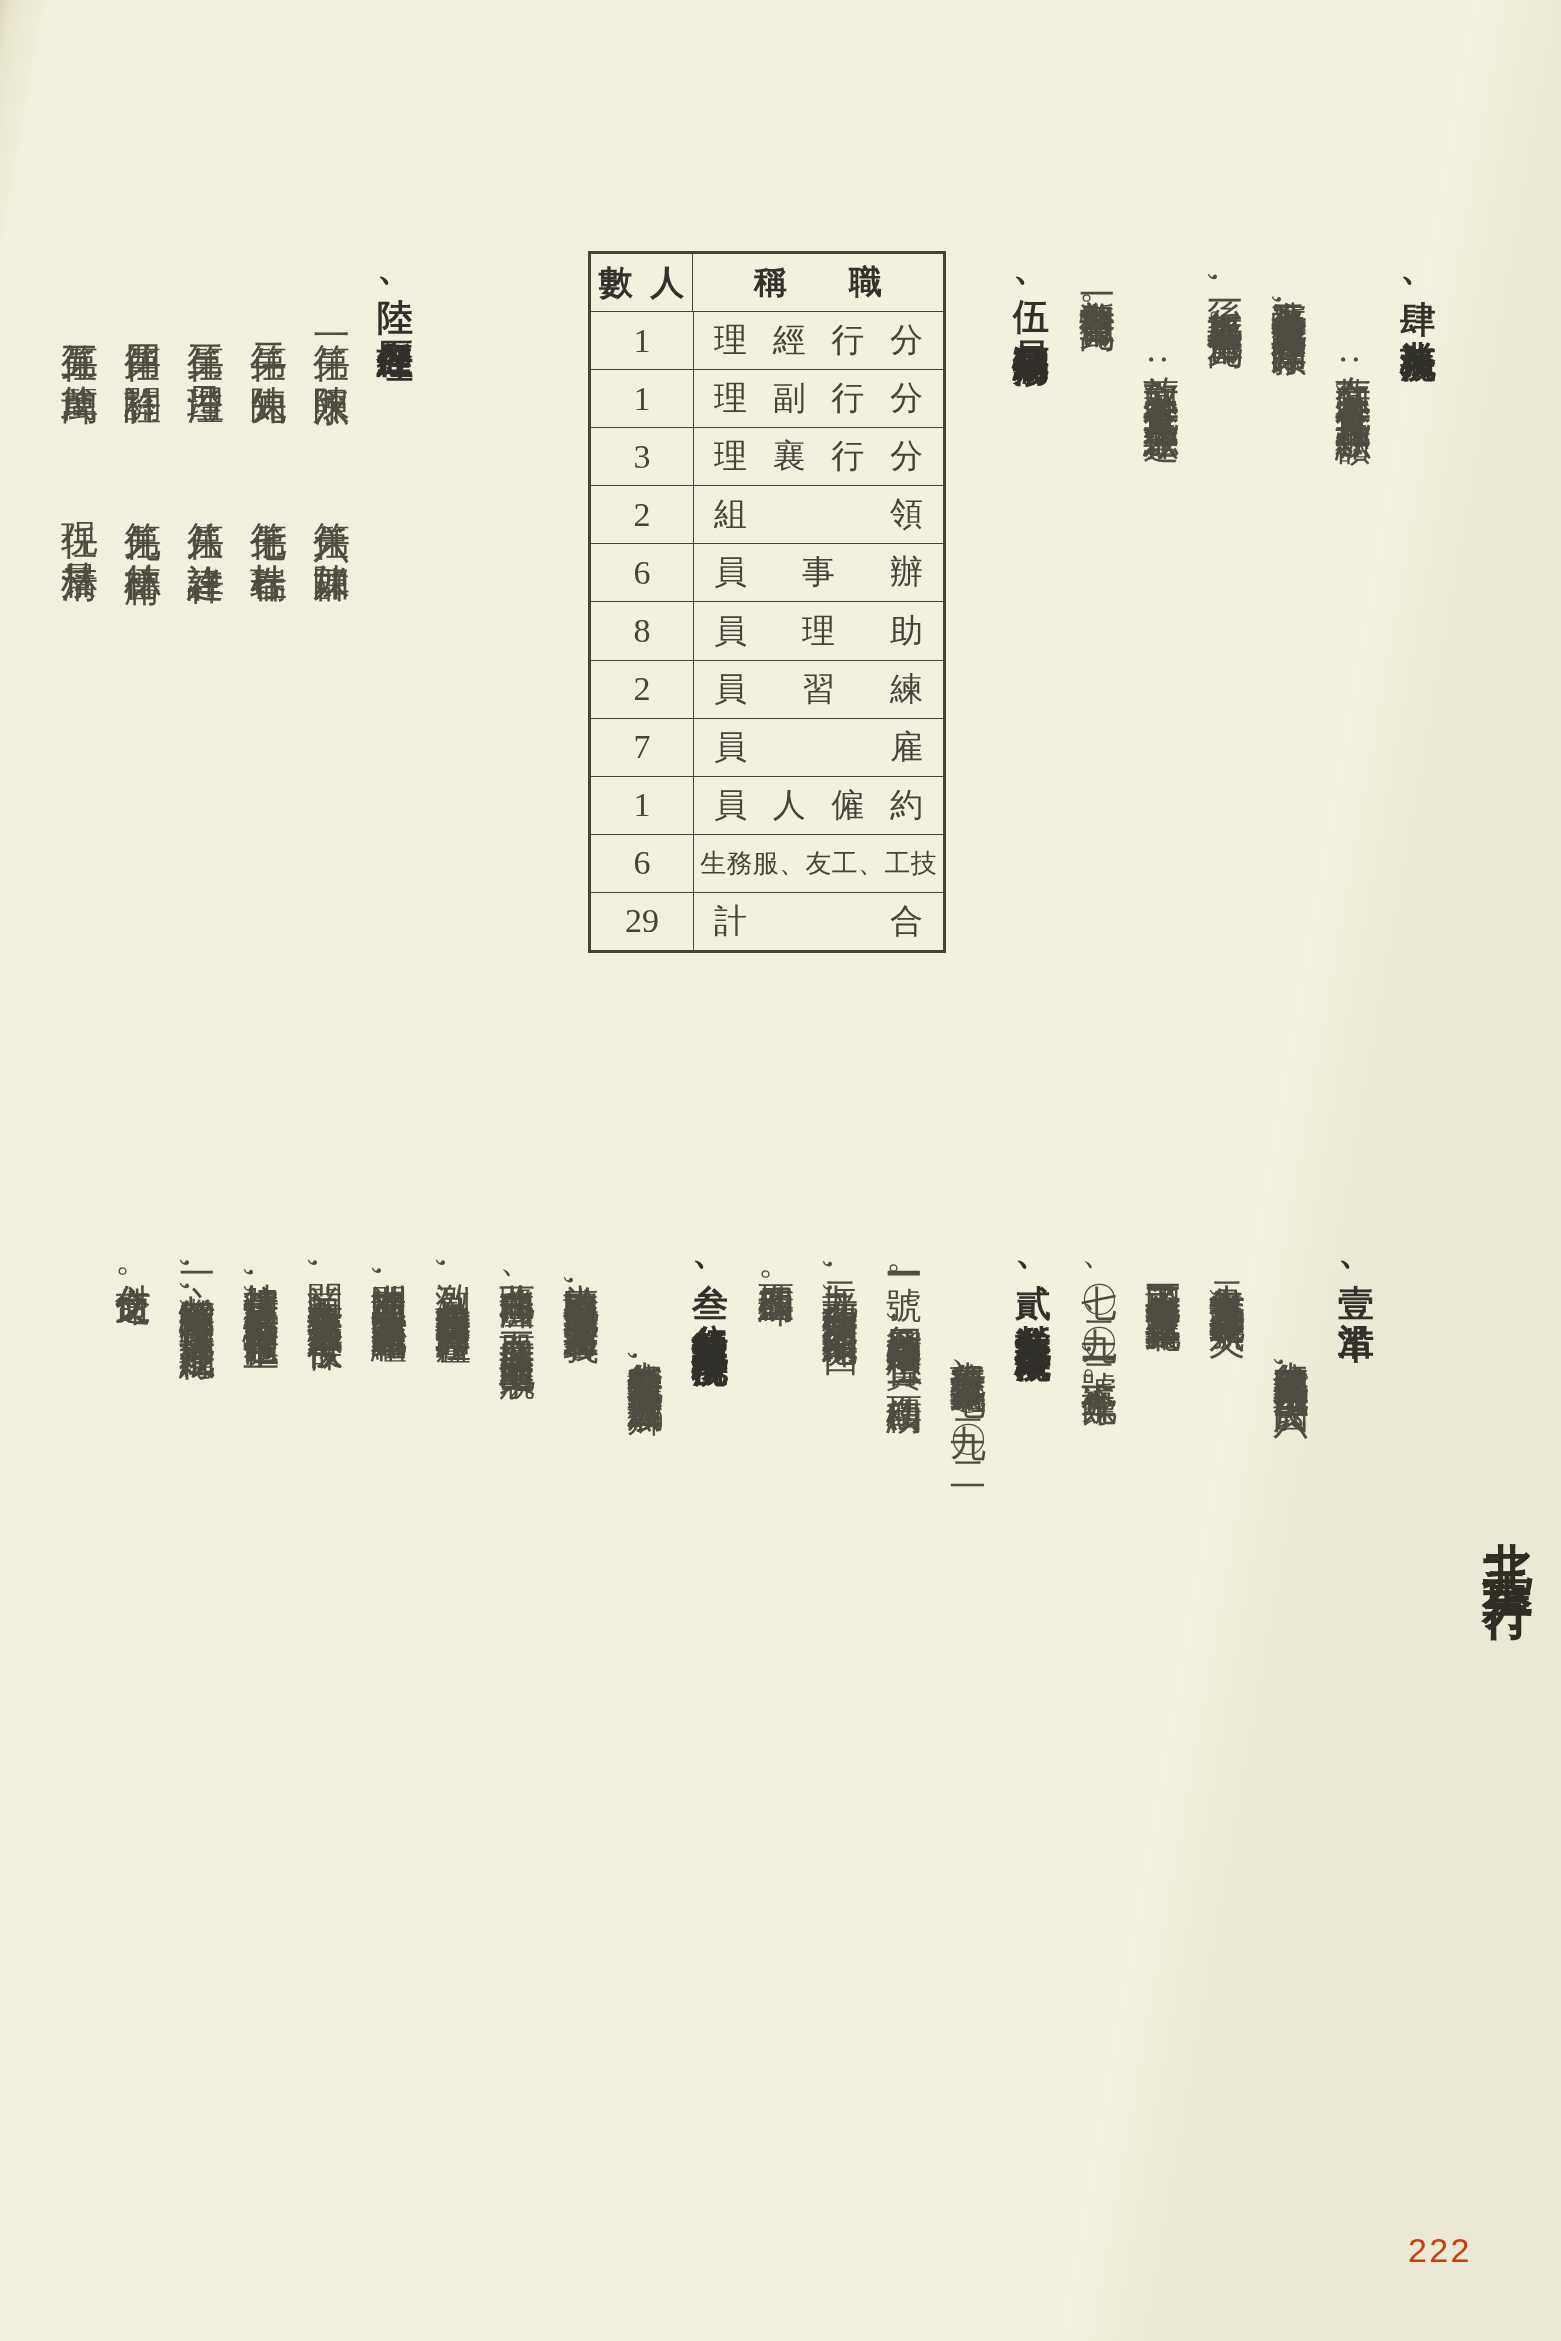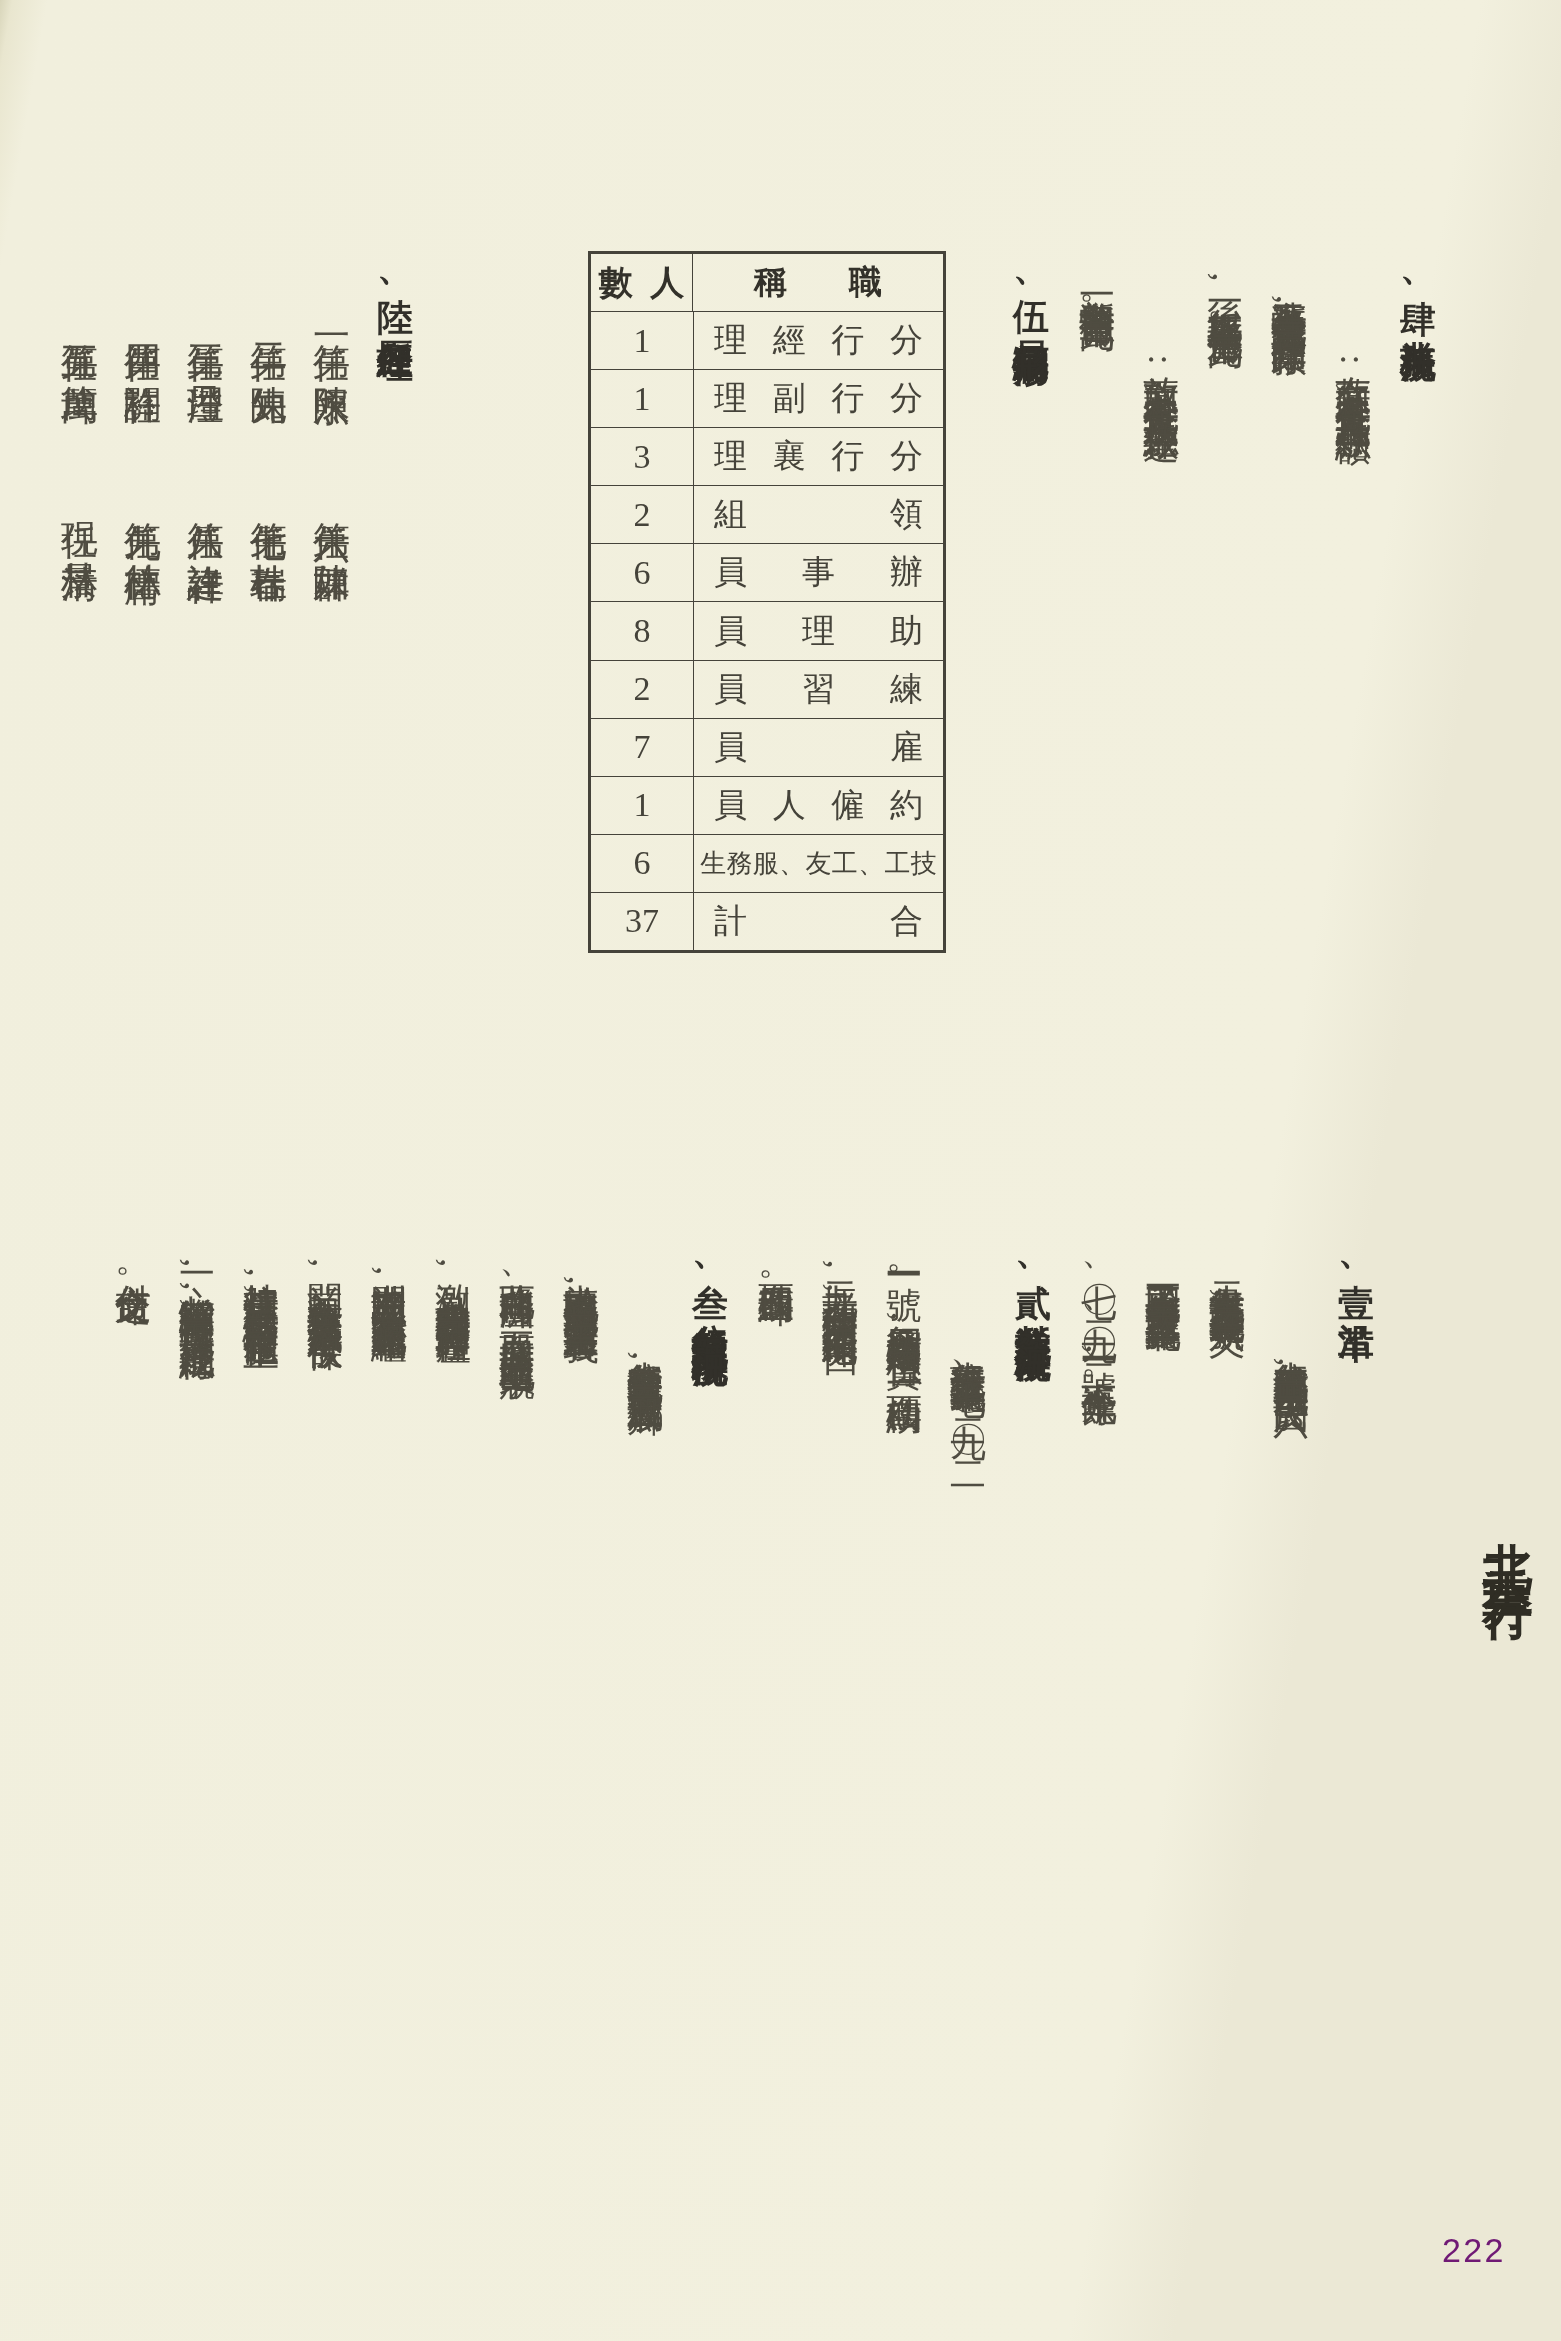--- a/index.html
+++ b/index.html
@@ -66,23 +66,23 @@
     flex:1; display:flex; flex-direction:row-reverse;
     justify-content:space-between; align-items:center;
     padding:0 20px; font-size:33px;
   }
   .thead .tcount,.thead .ttitle{ font-weight:700; color:#33312a; }
   .thead .ttitle{ padding:0 61px; }
   .thead .tcount{ padding:0 7.8px; box-sizing:border-box; display:flex; justify-content:space-between; flex-direction:row-reverse;}
   .ttitle.tight{ padding:0 6.2px; font-size:26px; }
 
   .page-num{
-    position:absolute; left:1442px; top:2231px;
+    position:absolute; left:1408px; top:2231px;
     font-family:"Liberation Sans",sans-serif;
-    font-size:34px; color:#701a75; letter-spacing:2.3px;
+    font-size:34px; color:#c2410c; letter-spacing:2.3px;
   }
 </style>
 </head>
 <body>
 
 <div class="vtext band-a">
   <p class="h">肆、業務概況</p>
   <p class="pi">存款方面:本分行七十五年六月底止,存款總額</p>
   <p>高達新台幣二十七億八千六百萬元,扣除同業存款</p>
   <p>後,一般存款爲二十七億八千一百萬元。</p>
@@ -184,21 +184,21 @@
         <span>、</span>
         <span>工</span>
         <span>友</span>
         <span>、</span>
         <span>服</span>
         <span>務</span>
         <span>生</span>
       </div>
   </div>
   <div class="trow">
-    <div class="tcount">37</div>
+    <div class="tcount">29</div>
     <div class="ttitle rtl-cell">
         <span>合</span>
         <span>計</span>
       </div>
   </div>
 </div>
 
 <div class="vtext band-m">
   <p class="h">陸、歷任經理</p>
   <p class="mcol"><span>第一任</span><span class="g1">陳永照</span><span class="g3">第六任</span><span class="g1">陳如群</span></p>

